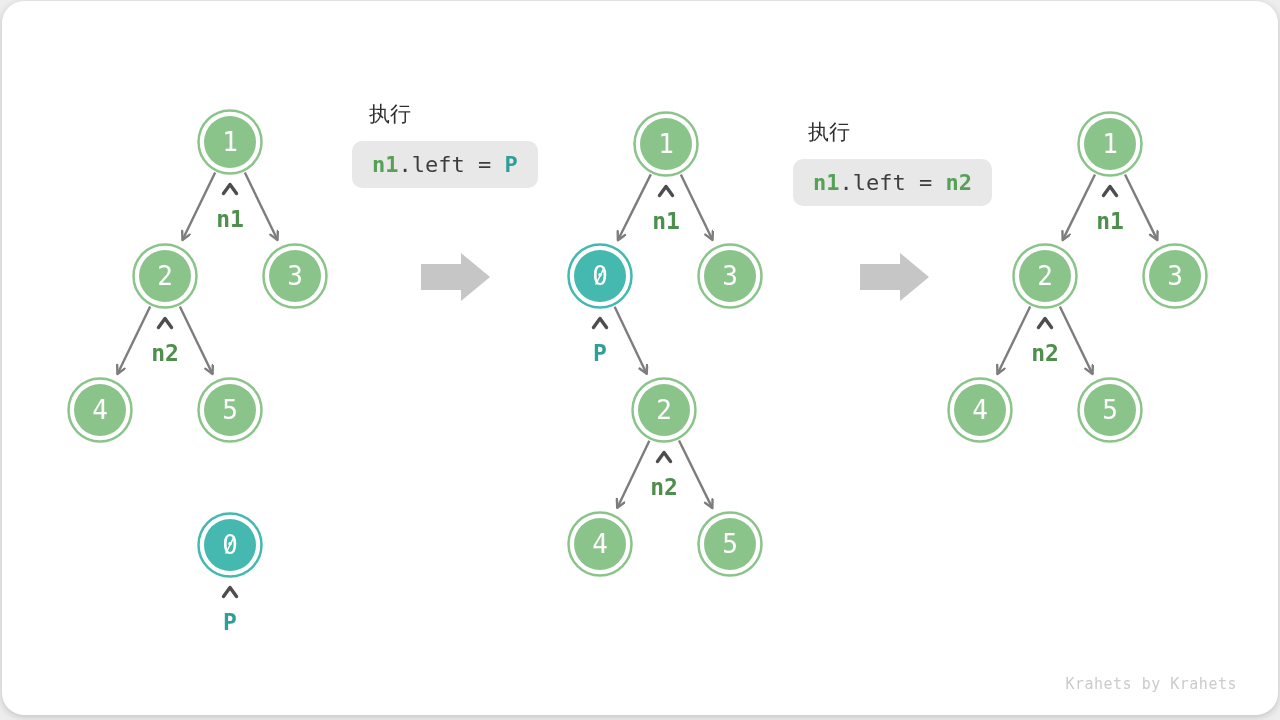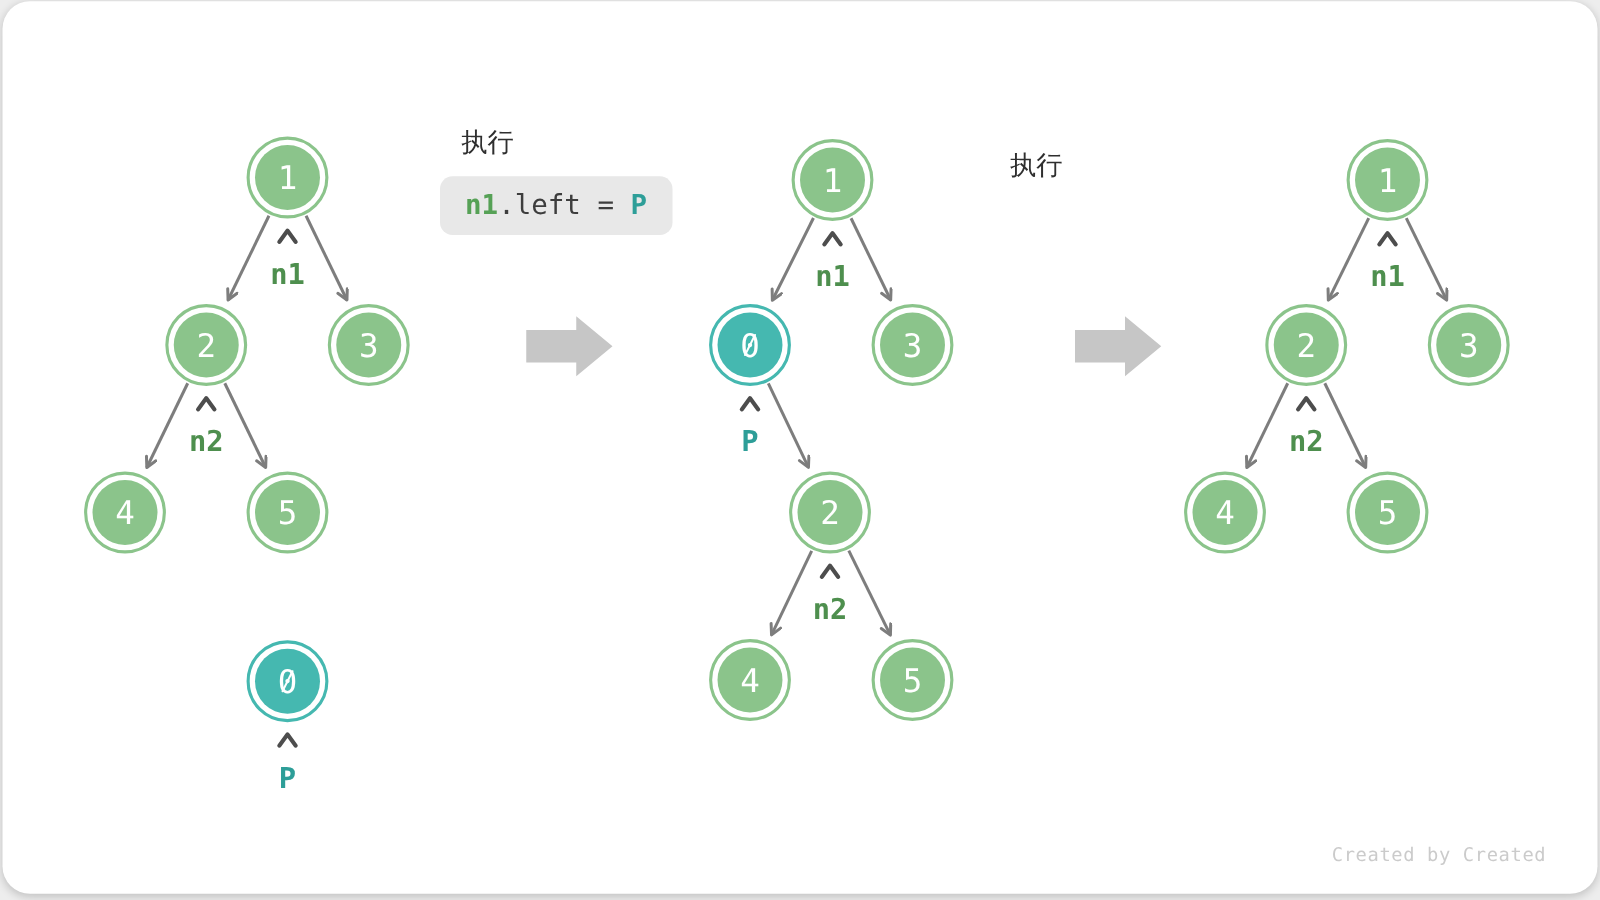--- a/index.html
+++ b/index.html
@@ -206,15 +206,16 @@
           <text x="1043" y="352" dy="0.35em" text-anchor="middle" fill="#4e8f4e" font-size="23" font-weight="bold" class="mono">n2</text>
         </g>
       </g>
       <path d="M419,263 h40 v-11 l29,24 l-29,24 v-11 h-40 z" fill="#c6c6c6"></path>
       <path d="M858,263 h40 v-11 l29,24 l-29,24 v-11 h-40 z" fill="#c6c6c6"></path>
     </svg>
   <div class="code-layer">
       <div class="code-title" style="left: 367px; top: 99px;">执行</div>
       <div class="code-box" style="left: 350px; top: 140px;"><div class="code-line"><span class="seg-green">n1</span><span class="seg-dark">.left = </span><span class="seg-teal">P</span></div></div>
       <div class="code-title" style="left: 806px; top: 117px;">执行</div>
+      <div class="code-box" style="left: 791px; top: 158px;"><div class="code-line"><span class="seg-green">n1</span><span class="seg-dark">.left = </span><span class="seg-green">n2</span></div></div>
     </div>
-  <div class="watermark">Created by Created</div>
+  <div class="watermark">Krahets by Krahets</div>
 </div>
 
 </body></html>

